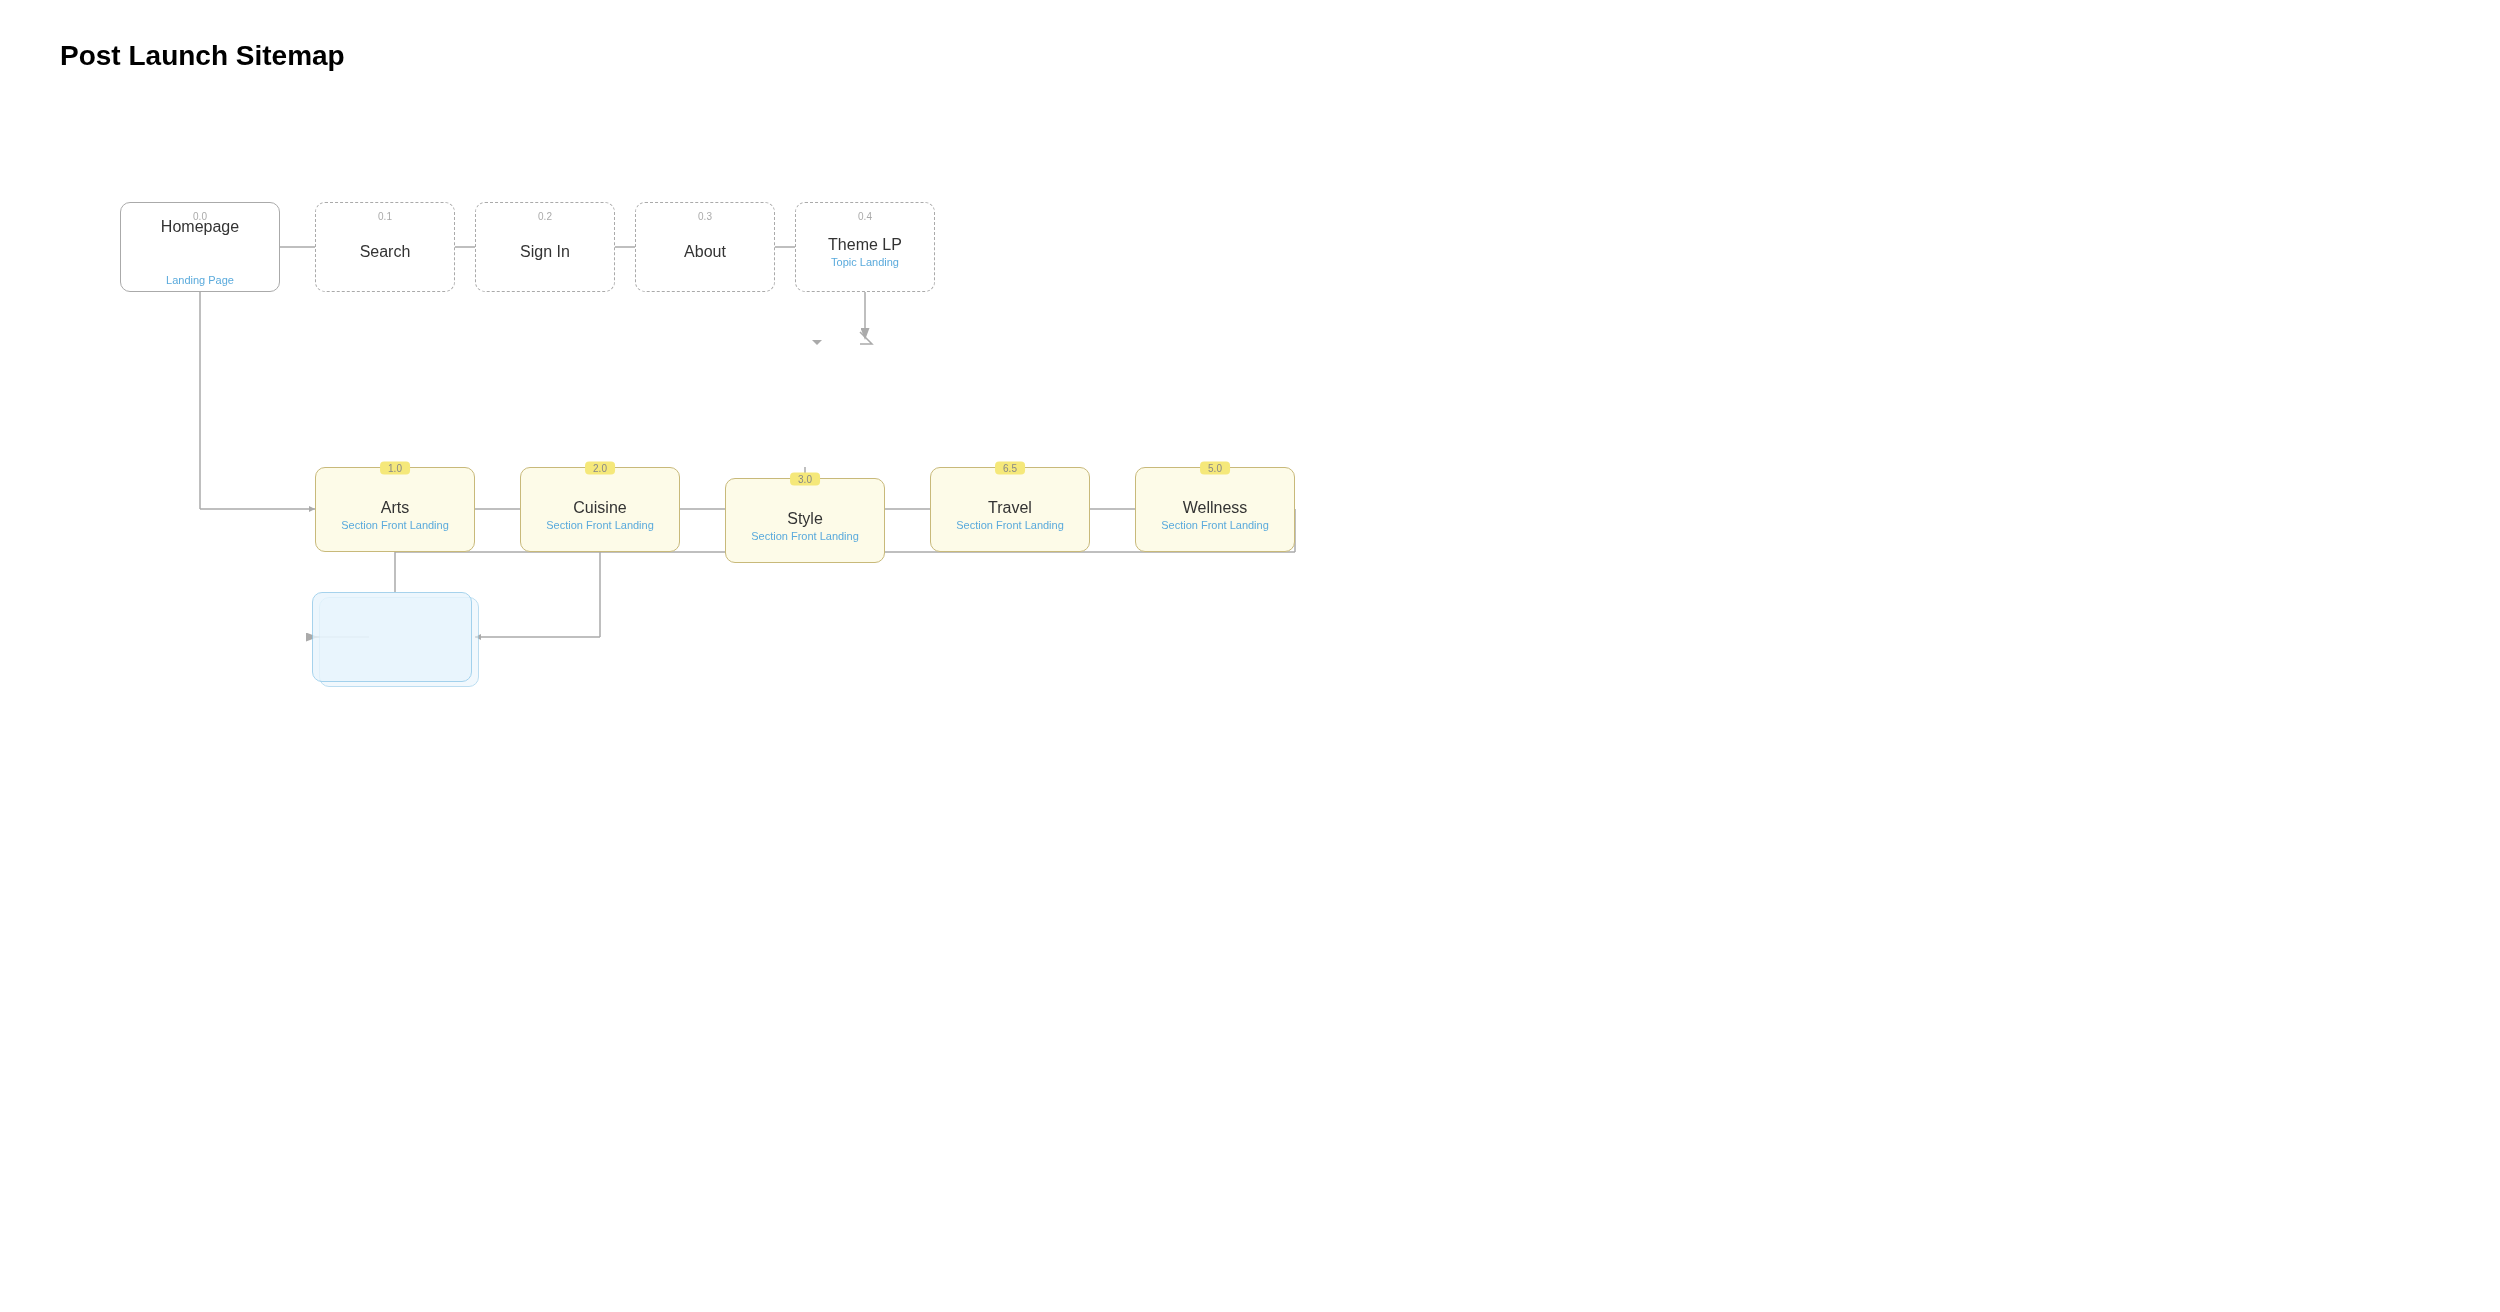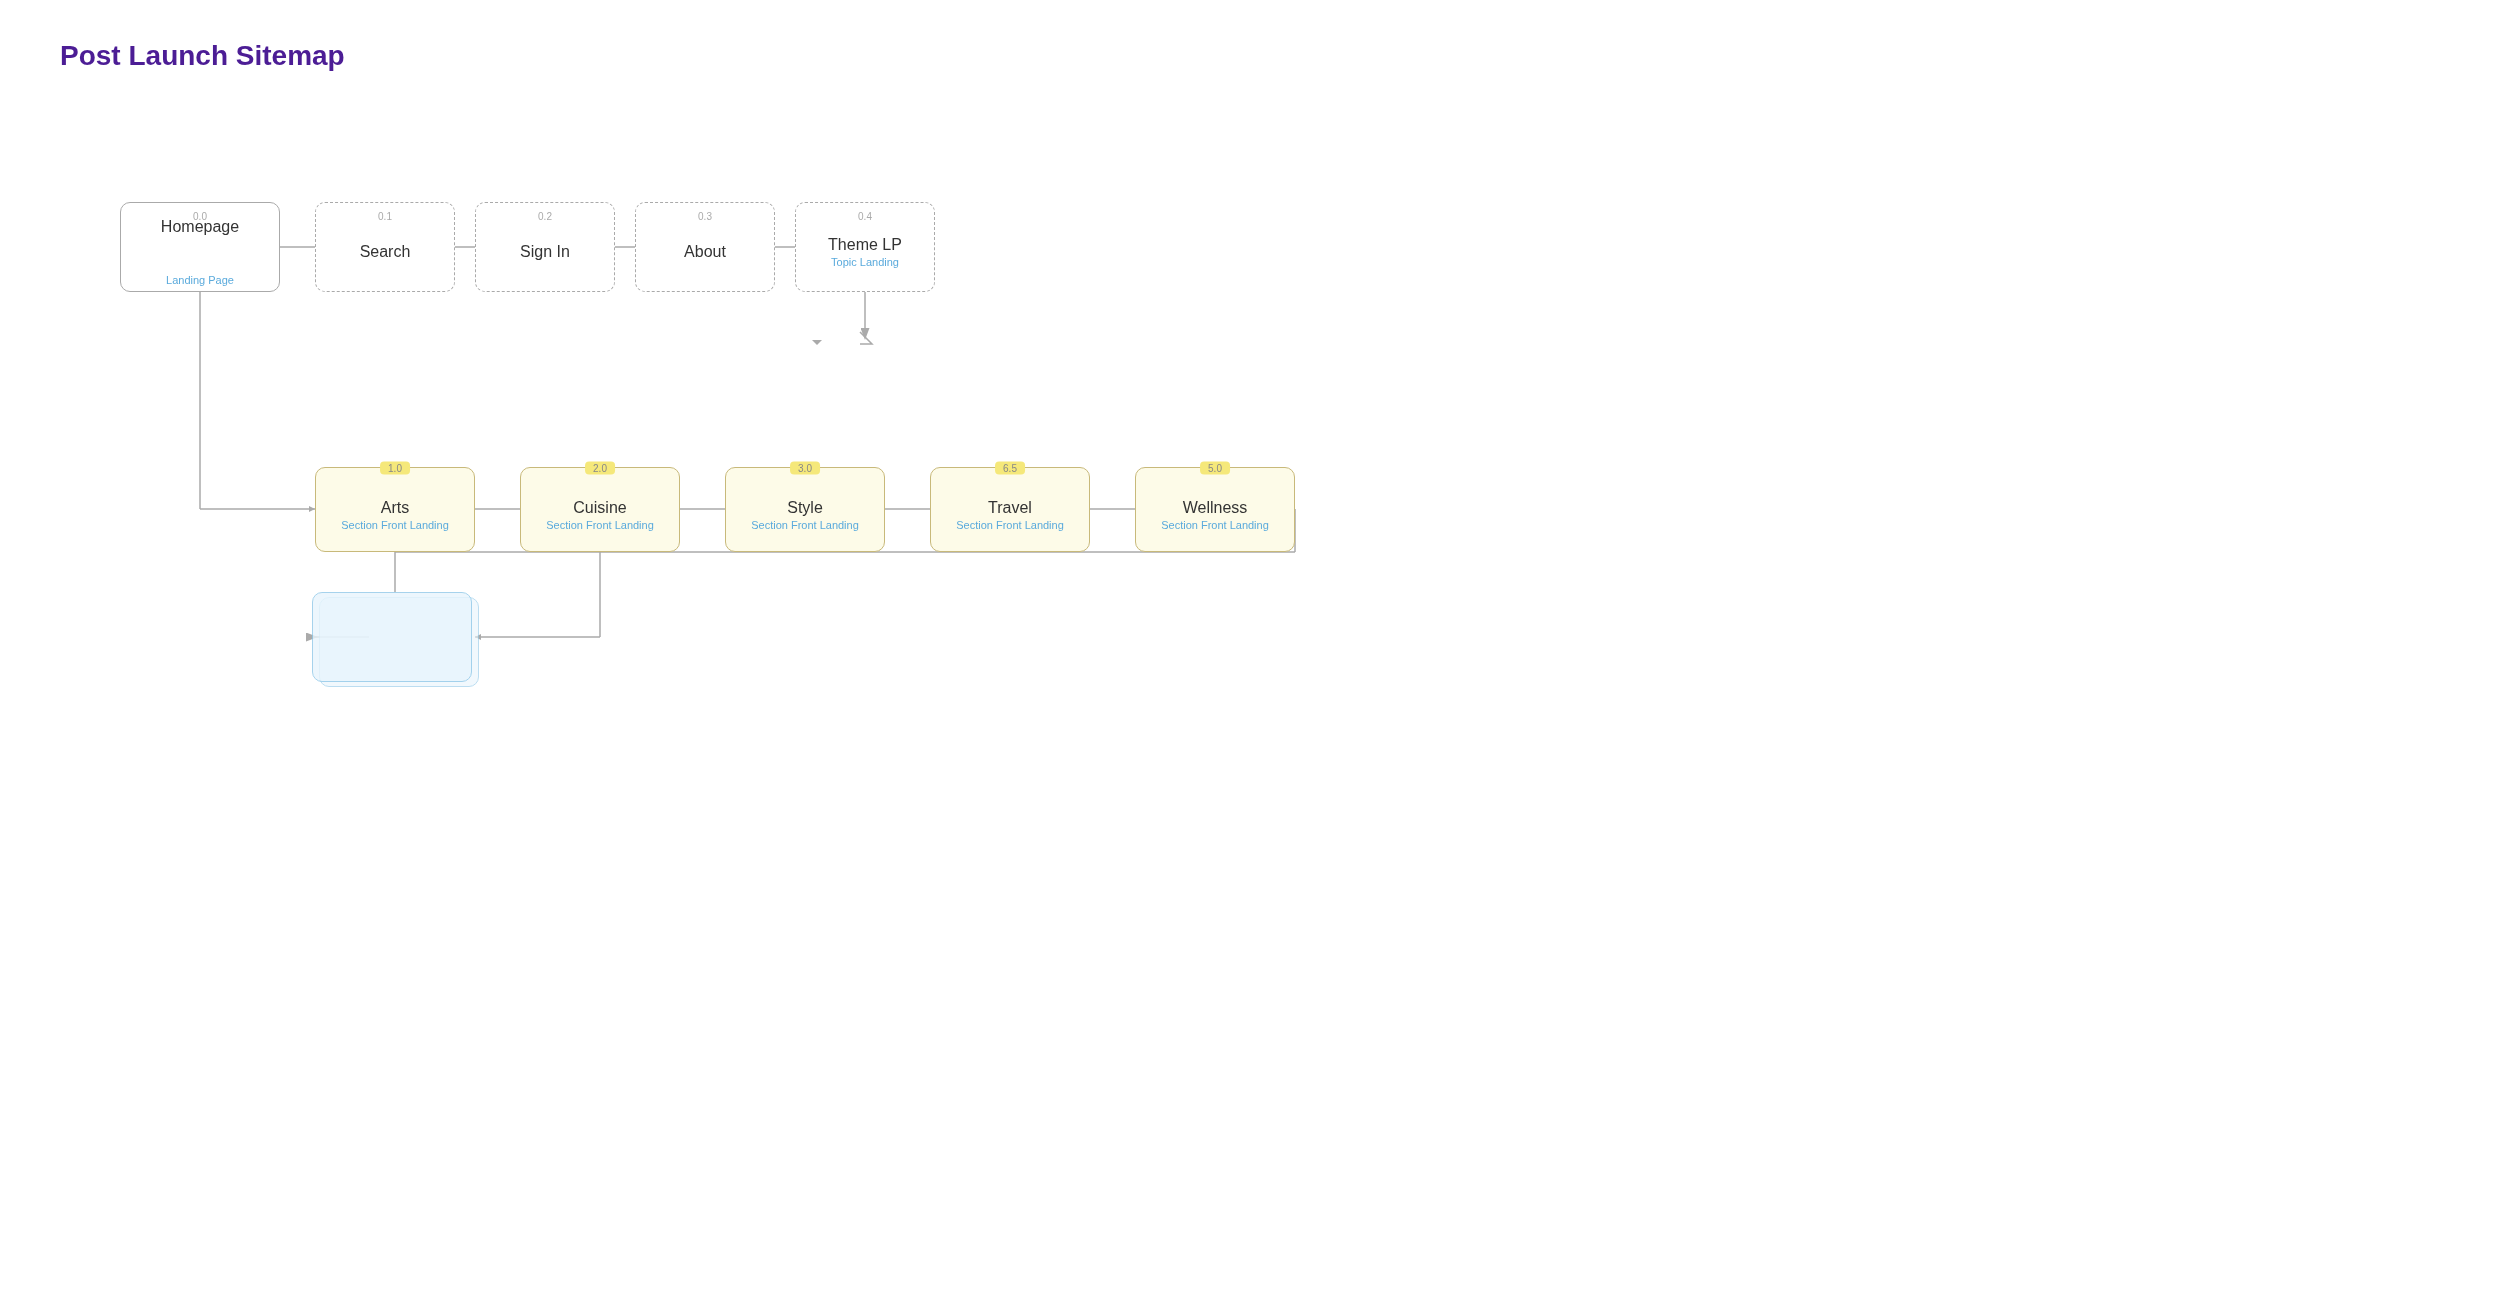--- a/index.html
+++ b/index.html
@@ -5,21 +5,21 @@
     * { box-sizing: border-box; margin: 0; padding: 0; }
     body {
       background: #fff;
       font-family: -apple-system, BlinkMacSystemFont, 'Segoe UI', Arial, sans-serif;
       min-height: 100vh;
       padding: 40px 60px;
     }
     .page-title {
       font-size: 28px;
       font-weight: 600;
-      color: #4c1d95;
+      color: #000000;
       margin-bottom: 40px;
     }
     .sitemap-container {
       position: relative;
       width: 100%;
       min-height: 700px;
     }
     svg.connectors {
       position: absolute;
       top: 0; left: 0;
@@ -201,21 +201,21 @@
     <span class="card-title">Arts</span>
     <span class="card-subtitle">Section Front Landing</span>
   </div>
 
   <div class="card card-yellow" style="left:460px; top:355px; width:160px; height:85px;">
     <span class="card-id" style="background: rgb(245, 232, 122); border-radius: 4px; padding: 1px 8px; top: 0px; transform: translateX(-50%) translateY(-50%); color: rgb(136, 136, 136);">2.0</span>
     <span class="card-title">Cuisine</span>
     <span class="card-subtitle">Section Front Landing</span>
   </div>
 
-  <div class="card card-yellow" style="left:665px; top:355px; width:160px; height:85px;">
+  <div class="card card-yellow" style="left:665px; top:366px; width:160px; height:85px;">
     <span class="card-id" style="background: rgb(245, 232, 122); border-radius: 4px; padding: 1px 8px; top: 0px; transform: translateX(-50%) translateY(-50%); color: rgb(136, 136, 136);">3.0</span>
     <span class="card-title">Style</span>
     <span class="card-subtitle">Section Front Landing</span>
   </div>
 
   <div class="card card-yellow" style="left:870px; top:355px; width:160px; height:85px;">
     <span class="card-id" style="background: rgb(245, 232, 122); border-radius: 4px; padding: 1px 8px; top: 0px; transform: translateX(-50%) translateY(-50%); color: rgb(136, 136, 136);">6.5</span>
     <span class="card-title">Travel</span>
     <span class="card-subtitle">Section Front Landing</span>
   </div>

